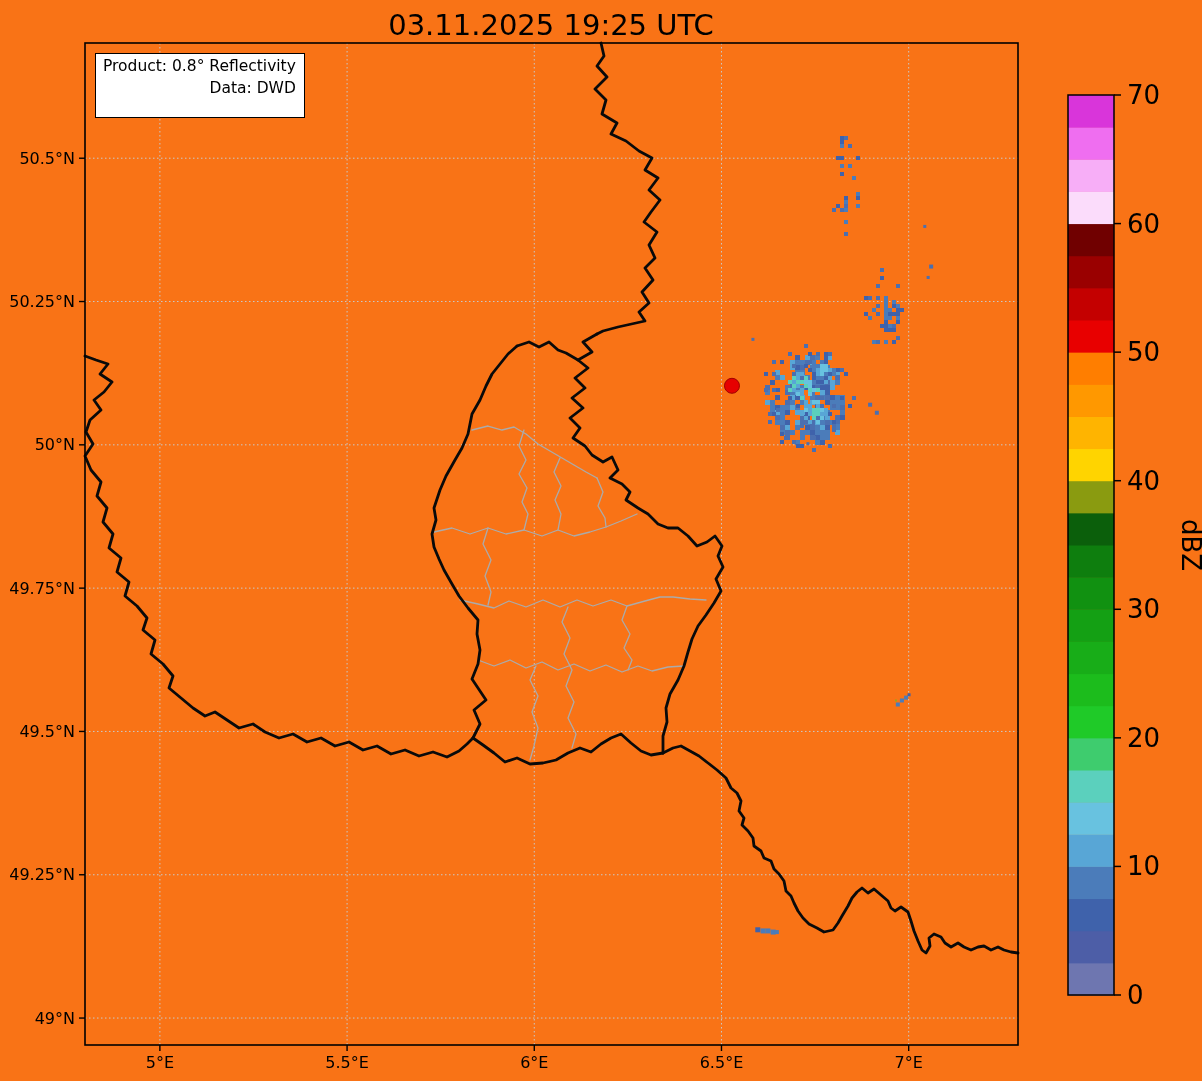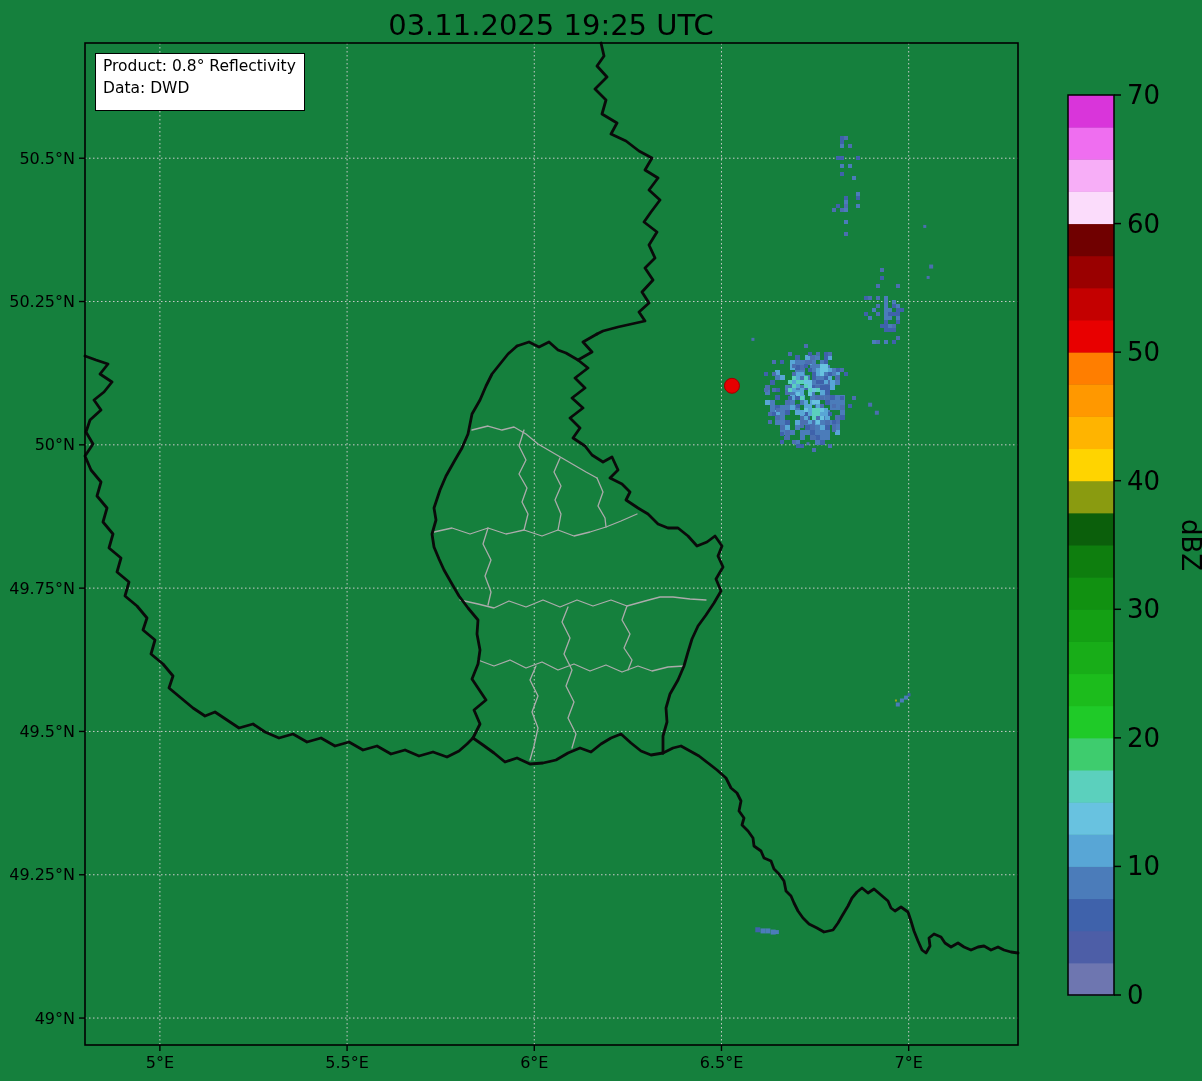--- a/index.html
+++ b/index.html
@@ -1,23 +1,23 @@
 <!DOCTYPE html>
 <html><head>
 <meta charset="utf-8">
 <style>
   html,body{margin:0;padding:0;background:#ffffff;}
-  .fig{position:relative;width:1202px;height:1081px;background:#15803d;
-       font-family:"DejaVu Sans","Liberation Sans",sans-serif;}
+  .fig{position:relative;width:1202px;height:1081px;background:#f97316;
+       font-family:"DejaVu Sans","Liberation Sans",sans-serif;text-align:right;}
   svg{position:absolute;left:0;top:0;}
   .title{font-size:29px;fill:#000;}
   .ticklab{font-size:16px;fill:#000;}
   .cblab{font-size:26px;fill:#000;}
   .infobox{position:absolute;left:95px;top:53px;background:#ffffff;
-           border:1.4px solid #000;padding:2px 8px 11px 7px;
+           border:1.4px solid #000;padding:2px 8px 18px 7px;
            font-size:15.5px;line-height:1.4;color:#000;white-space:nowrap;}
 </style>
 </head>
 <body>
 
 <div class="fig">
 <svg width="1202" height="1081" viewBox="0 0 1202 1081">
 
   <text class="title" x="551" y="35" text-anchor="middle">03.11.2025 19:25 UTC</text>
 

